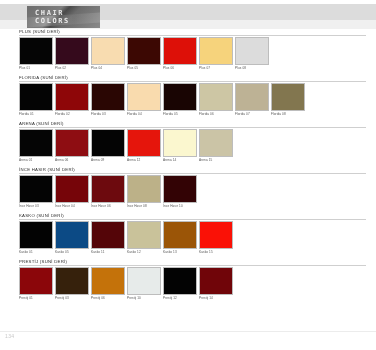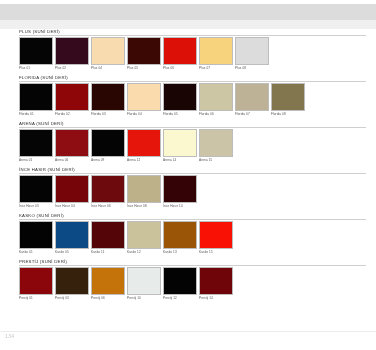--- a/index.html
+++ b/index.html
@@ -137,20 +137,25 @@
   }
 </style>
 </head>
 <body>
 
 <div id="page">
 
   <div class="header-band"></div>
   <div class="header-band-2"></div>
 
+  <div class="logo-box">
+    <span class="logo-line logo-line1">CHAIR</span>
+    <span class="logo-line logo-line2">COLORS</span>
+    <span class="logo-shine"></span>
+  </div>
 
   <div class="content" id="groups-container">
       <div class="group">
         <div class="group-title">PLUS (SUNİ DERİ)</div>
         <div class="divider"></div>
         <div class="swatch-row">
           <div class="swatch">
             <div class="chip" style="background: rgb(5, 5, 5);"></div>
             <div class="chip-label">Plus 01</div>
           </div>

